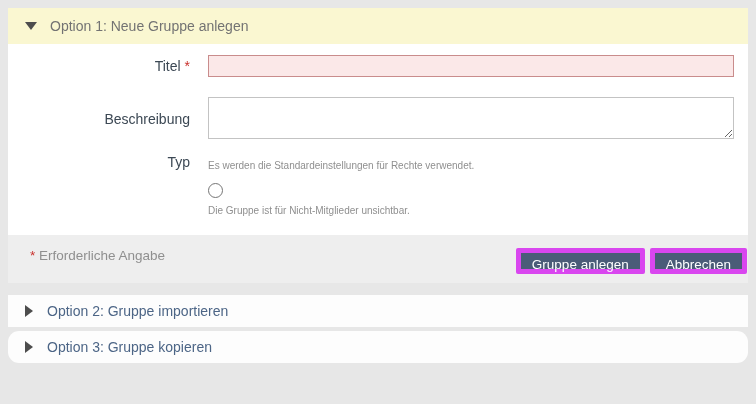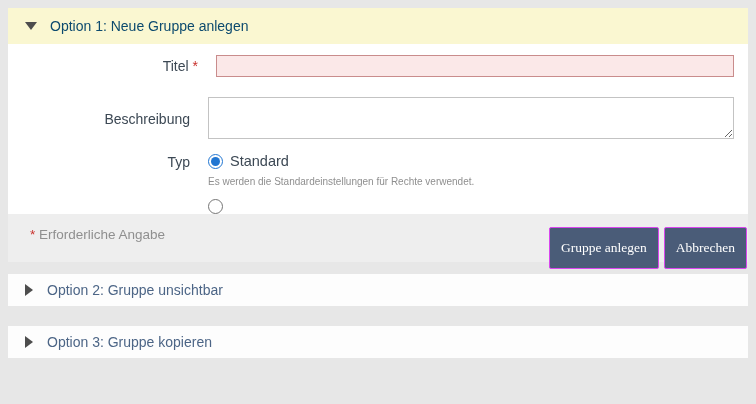--- a/index.html
+++ b/index.html
@@ -8,40 +8,40 @@
     background:#e7e7e7;
     font-family:"Liberation Sans", sans-serif;
     -webkit-font-smoothing:antialiased;
     overflow:hidden;
   }
   .page { width:756px; height:404px; box-sizing:border-box; padding:8px; }
 
   
   .panel { width:740px; }
   .acc-header {
-    height:36px; background:#faf7d1; color:#0c4a6e;
+    height:36px; background:#faf7d1; color:#737373;
     display:flex; align-items:center; font-size:14px;
     cursor:pointer; box-sizing:border-box; padding-left:17px;
   }
   .acc-header .title { margin-left:13px; }
   .tri-down {
     width:0; height:0;
     border-left:6px solid transparent; border-right:6px solid transparent;
     border-top:8px solid #4d4d4d;
   }
   .tri-right {
     width:0; height:0;
     border-top:6px solid transparent; border-bottom:6px solid transparent;
     border-left:8px solid #4d4d4d;
   }
 
   .acc-body { background:#ffffff; padding-top:11px; }
 
   .form-row { display:flex; }
-  .row-titel { margin-bottom:20px;padding-left:8px; }
+  .row-titel { margin-bottom:20px; }
   .row-beschreibung { margin-bottom:14px;align-items:center; }
   .label-col {
     width:182px; text-align:right; flex:0 0 182px;
     color:#3c4854; font-size:14px; padding-top:3px; line-height:17px;
   }
   .ctrl-col { margin-left:18px; flex:1; padding-right:14px; }
 
   .req { color:#c9302c; }
 
   .text-input {
@@ -74,35 +74,35 @@
 
   .acc-footer {
     height:48px; background:#eeeeee; box-sizing:border-box;
     display:flex; justify-content:space-between;
     padding:13px 1px 0 22px;
     gap:47px;
   }
   .req-note { font-size:13.5px; color:#8f8f8f; }
   .btn-group { display:flex; gap:5px; }
   .btn {
-    background:#4a5c78; color:#ffffff; border:1px solid #d946ef;
-    font-family:Liberation Serif, serif; font-size:13.5px;
-    padding:4px 11px; height:42px; border-radius:2px; cursor:pointer;
+    background:#4a5c78; color:#ffffff; border:5px solid #d946ef;
+    font-family:Liberation Sans, sans-serif; font-size:13.5px;
+    padding:4px 11px; height:26px; border-radius:2px; cursor:pointer;
     line-height:16px;
   }
 
   
   .collapsed-row {
     width:740px; height:32px; background:#fdfdfd;
     display:flex; align-items:center; box-sizing:border-box;
     padding-left:17px; color:#4c6586; font-size:14px; cursor:pointer;
   }
   .collapsed-row .title { margin-left:14px; }
   .c1 { margin-top:12px; }
-  .c2 { margin-top:20px; }
+  .c2 { margin-top:4px;border-radius:11px; }
 </style>
 </head>
 <body>
 
 <div class="page">
 
   <section class="panel">
     <header class="acc-header">
       <span class="tri-down"></span>
       <span class="title">Option 1: Neue Gruppe anlegen</span>
@@ -124,49 +124,46 @@
         <div class="label-col" style="padding-top:2px;">Beschreibung</div>
         <div class="ctrl-col">
           <textarea class="textarea" style=""></textarea>
         </div>
       </div>
 
       <div class="form-row">
         <div class="label-col" style="padding-top:1px;">Typ</div>
         <div class="ctrl-col">
 
-          <div class="radio-line">
-            <span class="radio sel"></span>
-            <span class="radio-label">Standard</span>
-          </div>
           <div class="help-text">Es werden die Standardeinstellungen für Rechte verwendet.</div>
 
           <div class="radio-line">
             <span class="radio unsel"></span>
           </div>
+          <div class="help-text help-last">Die Gruppe ist für Nicht-Mitglieder unsichtbar.</div>
 
         </div>
       </div>
     </div>
 
     <footer class="acc-footer">
       <div class="req-note">
         <span class="req">*</span>
         <span>Erforderliche Angabe</span>
       </div>
       <div class="btn-group">
         <button class="btn">Gruppe anlegen</button>
         <button class="btn">Abbrechen</button>
       </div>
     </footer>
   </section>
 
   <section class="collapsed-row c1">
     <span class="tri-right"></span>
-    <span class="title">Option 2: Gruppe unsichtbar</span>
+    <span class="title">Option 2: Gruppe importieren</span>
   </section>
 
   <section class="collapsed-row c2">
     <span class="tri-right"></span>
     <span class="title">Option 3: Gruppe kopieren</span>
   </section>
 
 </div>
 
 </body></html>

